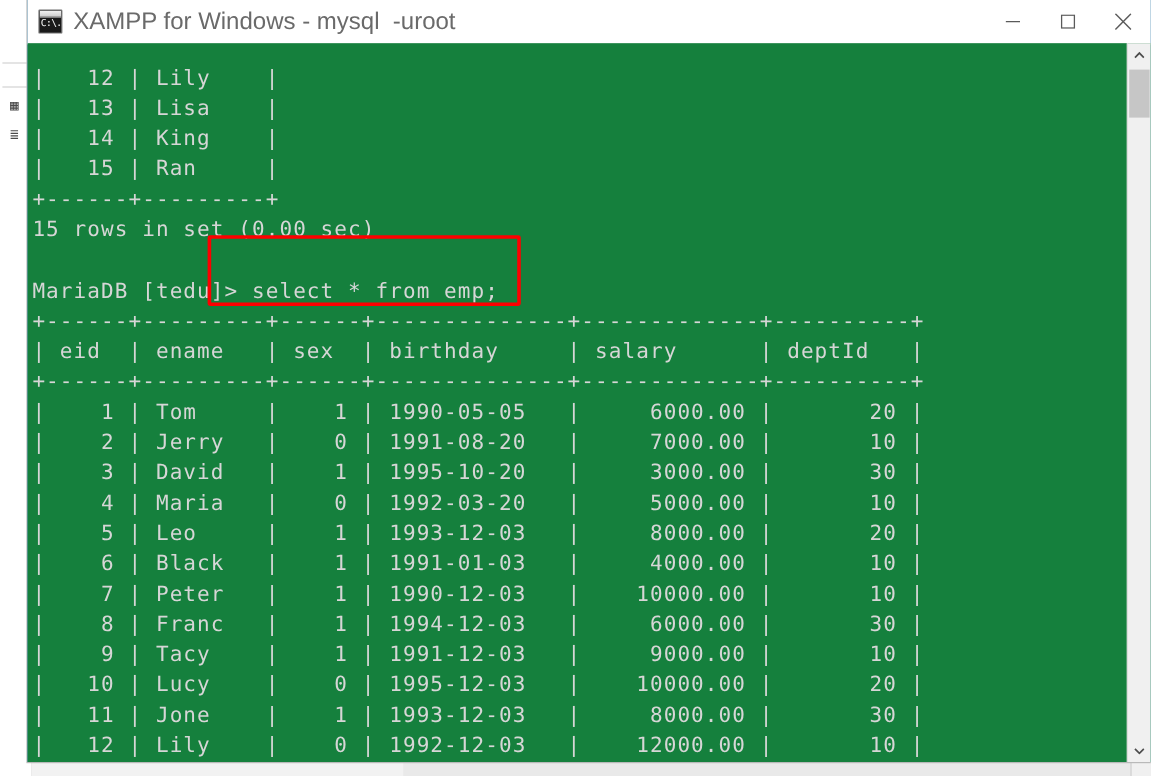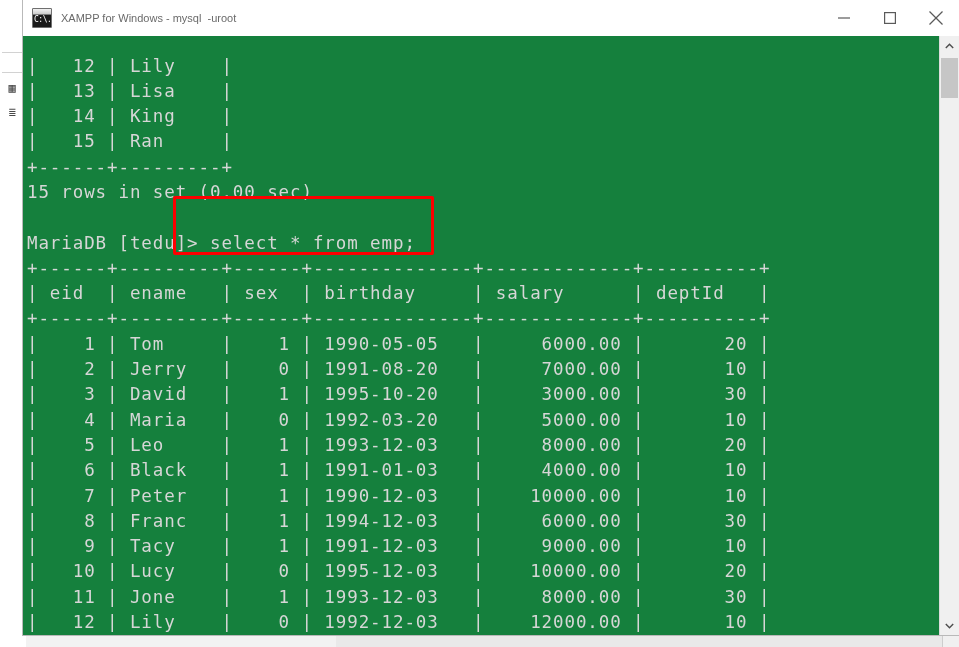--- a/index.html
+++ b/index.html
@@ -98,21 +98,21 @@
     background: linear-gradient(#f2f2f2, #cccccc);
     border-bottom: 1px solid #7d7d7d;
   }
   #app-icon .glyph {
     position: absolute; left: 1px; top: 5px; right: 0; bottom: 0;
     color: #ffffff; font-family: "DejaVu Sans Mono", monospace;
     font-size: 8px; line-height: 12px; letter-spacing: -0.5px;
   }
   #window-title {
     font-family: "Liberation Sans", sans-serif;
-    font-size: 11px;
+    font-size: 20px;
     color: #6a6a6a;
     white-space: pre;
     flex: 1 1 auto;
   }
   .winbtn {
     width: 46px; height: 35px;
     display: flex; align-items: center; justify-content: center;
     flex: 0 0 auto;
   }
   .winbtn svg { display: block; }

